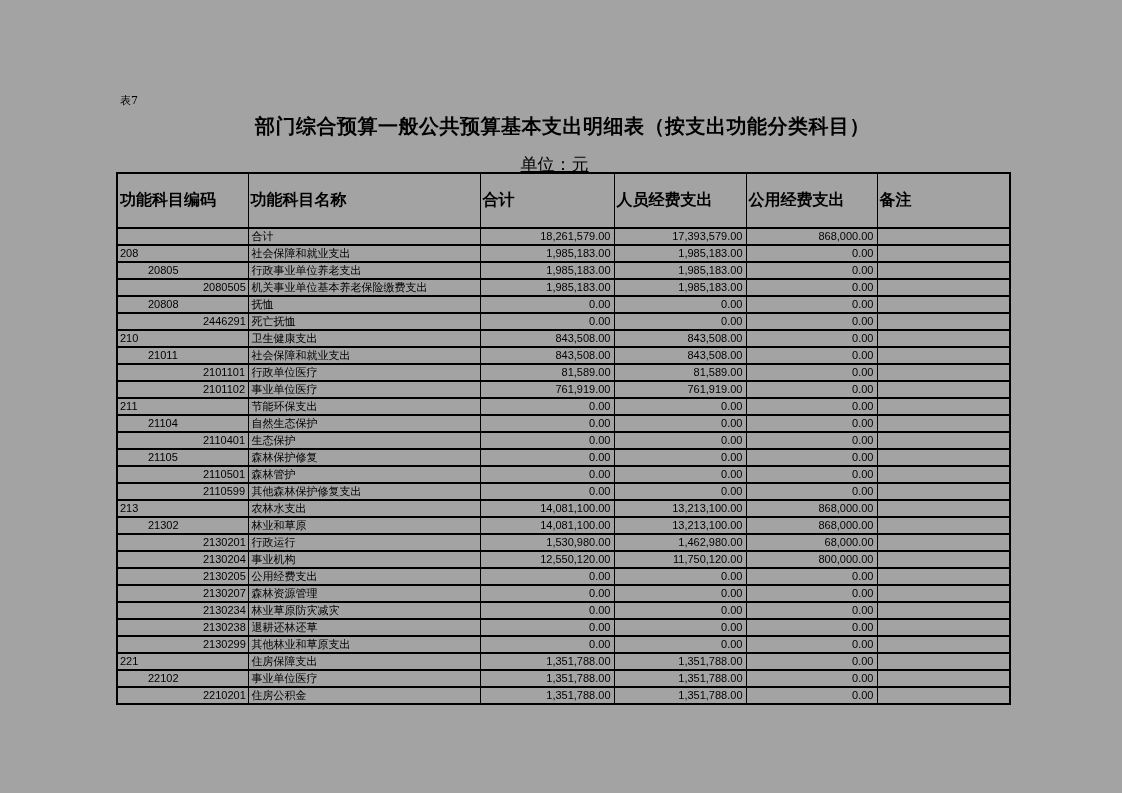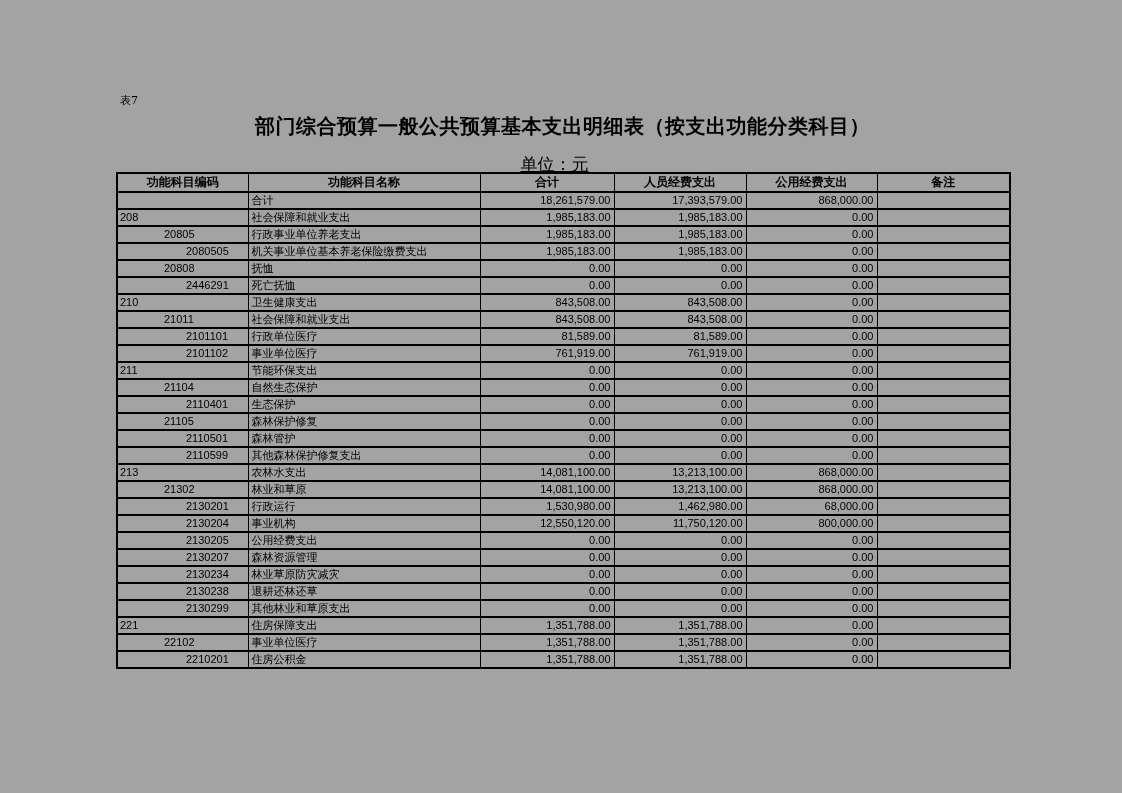--- a/index.html
+++ b/index.html
@@ -51,31 +51,31 @@
     border: 1px solid #000;
     border-bottom-width: 2px;
     overflow: hidden;
     white-space: nowrap;
     vertical-align: middle;
   }
   table.budget th {
     height: 18px;
     font-family: "Liberation Sans", sans-serif;
     font-weight: bold;
-    font-size: 12px;
-    text-align: center;
-    padding: 0 2px;
+    font-size: 16px;
+    text-align: left;
+    padding: 16px 2px;
   }
   table.budget td { height: 16px; font-size: 11px; line-height: 15px; }
 
   td.code  { text-align: left;  font-family: "Liberation Sans", sans-serif; }
   td.code.lvl0 { padding-left: 3px; }
   td.code.lvl1 { padding-left: 2px; }
-  td.code.lvl2 { padding-left: 46px; }
-  td.code.lvl3 { padding-left: 68px; }
+  td.code.lvl2 { padding-left: 30px; }
+  td.code.lvl3 { padding-left: 85px; }
   td.name  {
     text-align: left;
     padding-left: 3px;
     font-family: "DejaVu Serif", serif;
     font-size: 12px;
   }
   td.num   { text-align: right; padding-right: 3px; }
   td.remark{ text-align: left;  padding-left: 3px; }
 </style>
 </head>

